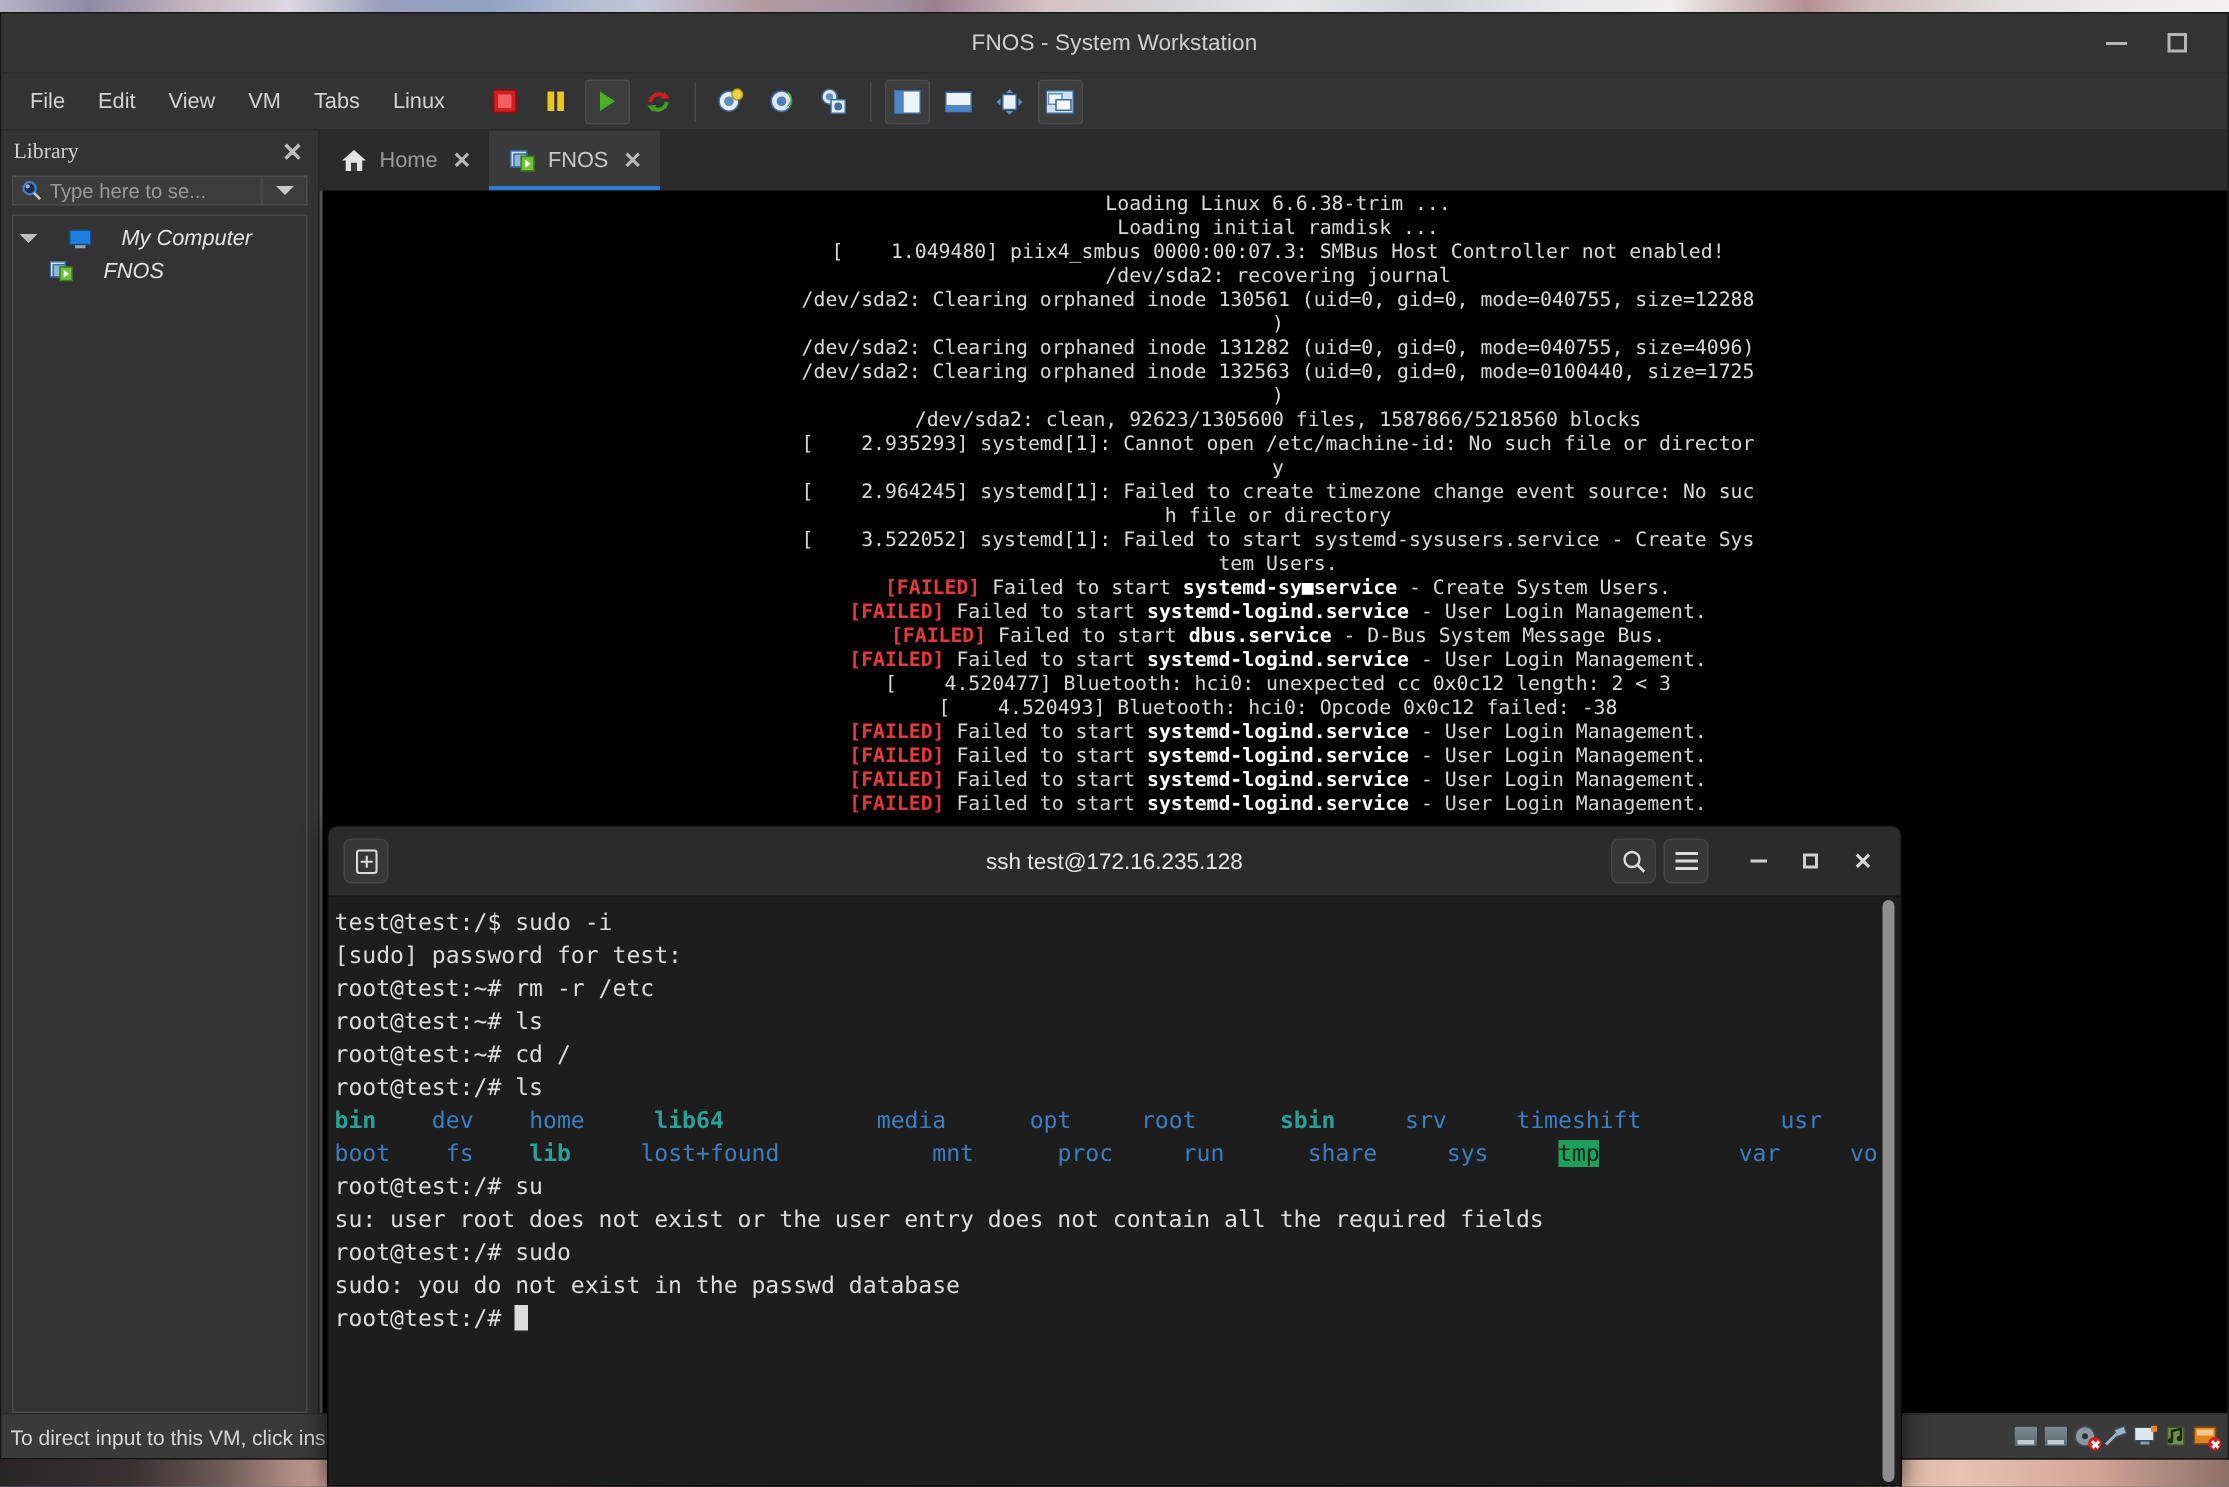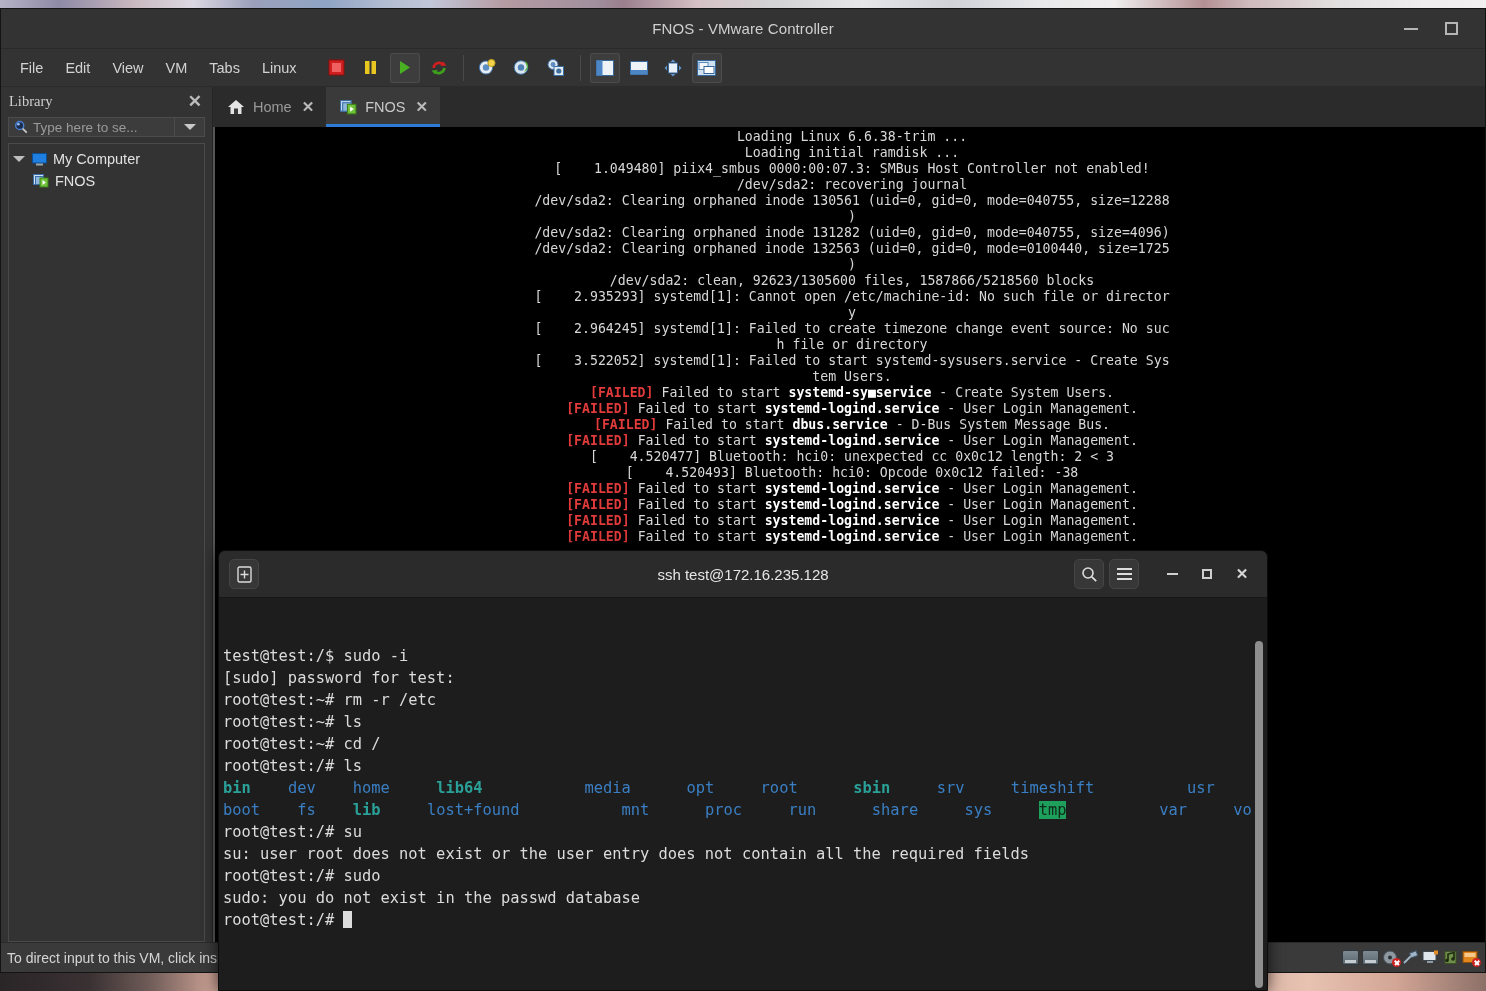--- a/index.html
+++ b/index.html
@@ -102,21 +102,21 @@
     align-items:center; justify-content:center;
   }
   .caret-dn {
     width:0;height:0;border-left:6px solid transparent;border-right:6px solid transparent;
     border-top:6px solid #c8c8c8;
   }
   #lib-tree {
     margin: 6px 7px 0 7px; flex: 1 1 auto; background: #333333;
     border: 1px solid #4a4a4a; padding-top: 4px; min-height:0;
   }
-  .tree-row { display:flex; align-items:center; gap:6px; padding: 3px 4px; color:#e2e2e2; font-size:14.5px;}
+  .tree-row { display:flex; align-items:center; gap:20px; padding: 3px 4px; color:#e2e2e2; font-size:14.5px;font-style:italic;}
   .tw-caret { width:0;height:0;border-left:6px solid transparent;border-right:6px solid transparent;border-top:6px solid #bdbdbd; margin-right:1px;}
   .indent { padding-left: 24px; }
 
   
   #content { flex: 1 1 auto; display: flex; flex-direction: column; min-width:0; background:#2b2b2b;}
   #tabstrip { height: 40px; background: #2b2b2b; display: flex; align-items: flex-end; flex:0 0 auto;}
   .vtab {
     height: 40px; display: flex; align-items: center; gap: 8px;
     padding: 0 12px 0 14px; color: #9a9a9a; font-size: 14.5px;
     background: #2b2b2b; position: relative;
@@ -156,21 +156,20 @@
   .st-x::before{transform:rotate(45deg);} .st-x::after{transform:rotate(-45deg);}
 
   
   #ssh-window {
     position: absolute; left: 218px; top: 550px; width: 1050px; height: 441px;
     background: #1d1d1d; display: flex; flex-direction: column;
     border: 1px solid #0c0c0c;
     border-radius: 7px 7px 0 0;
     box-shadow: 0 0 16px rgba(0,0,0,.7);
     overflow: hidden;
-    gap: 41px;
   }
   #ssh-titlebar {
     height: 47px; background: #2b2b2b; display: flex; align-items: center;
     padding: 0 10px 0 10px; flex: 0 0 auto; border-bottom: 1px solid #161616;
     position: relative;
   }
   #ssh-title {
     position:absolute; left:0; right:0; text-align:center;
     color:#e6e6e6; font-size:15px; pointer-events:none;
   }
@@ -206,21 +205,21 @@
 </style>
 </head>
 <body>
 
 <div id="desktop-bg"></div>
 <div id="desktop-bg-lower"></div>
 
 <div id="vmware-window">
 
   <div id="titlebar">
-    <div class="title">FNOS - VMware Controller</div>
+    <div class="title">FNOS - System Workstation</div>
     <div class="win-ctrls">
       <div class="win-btn">
         <span class="glyph-min"></span>
       </div>
       <div class="win-btn">
         <span class="glyph-max"></span>
       </div>
     </div>
   </div>
 

